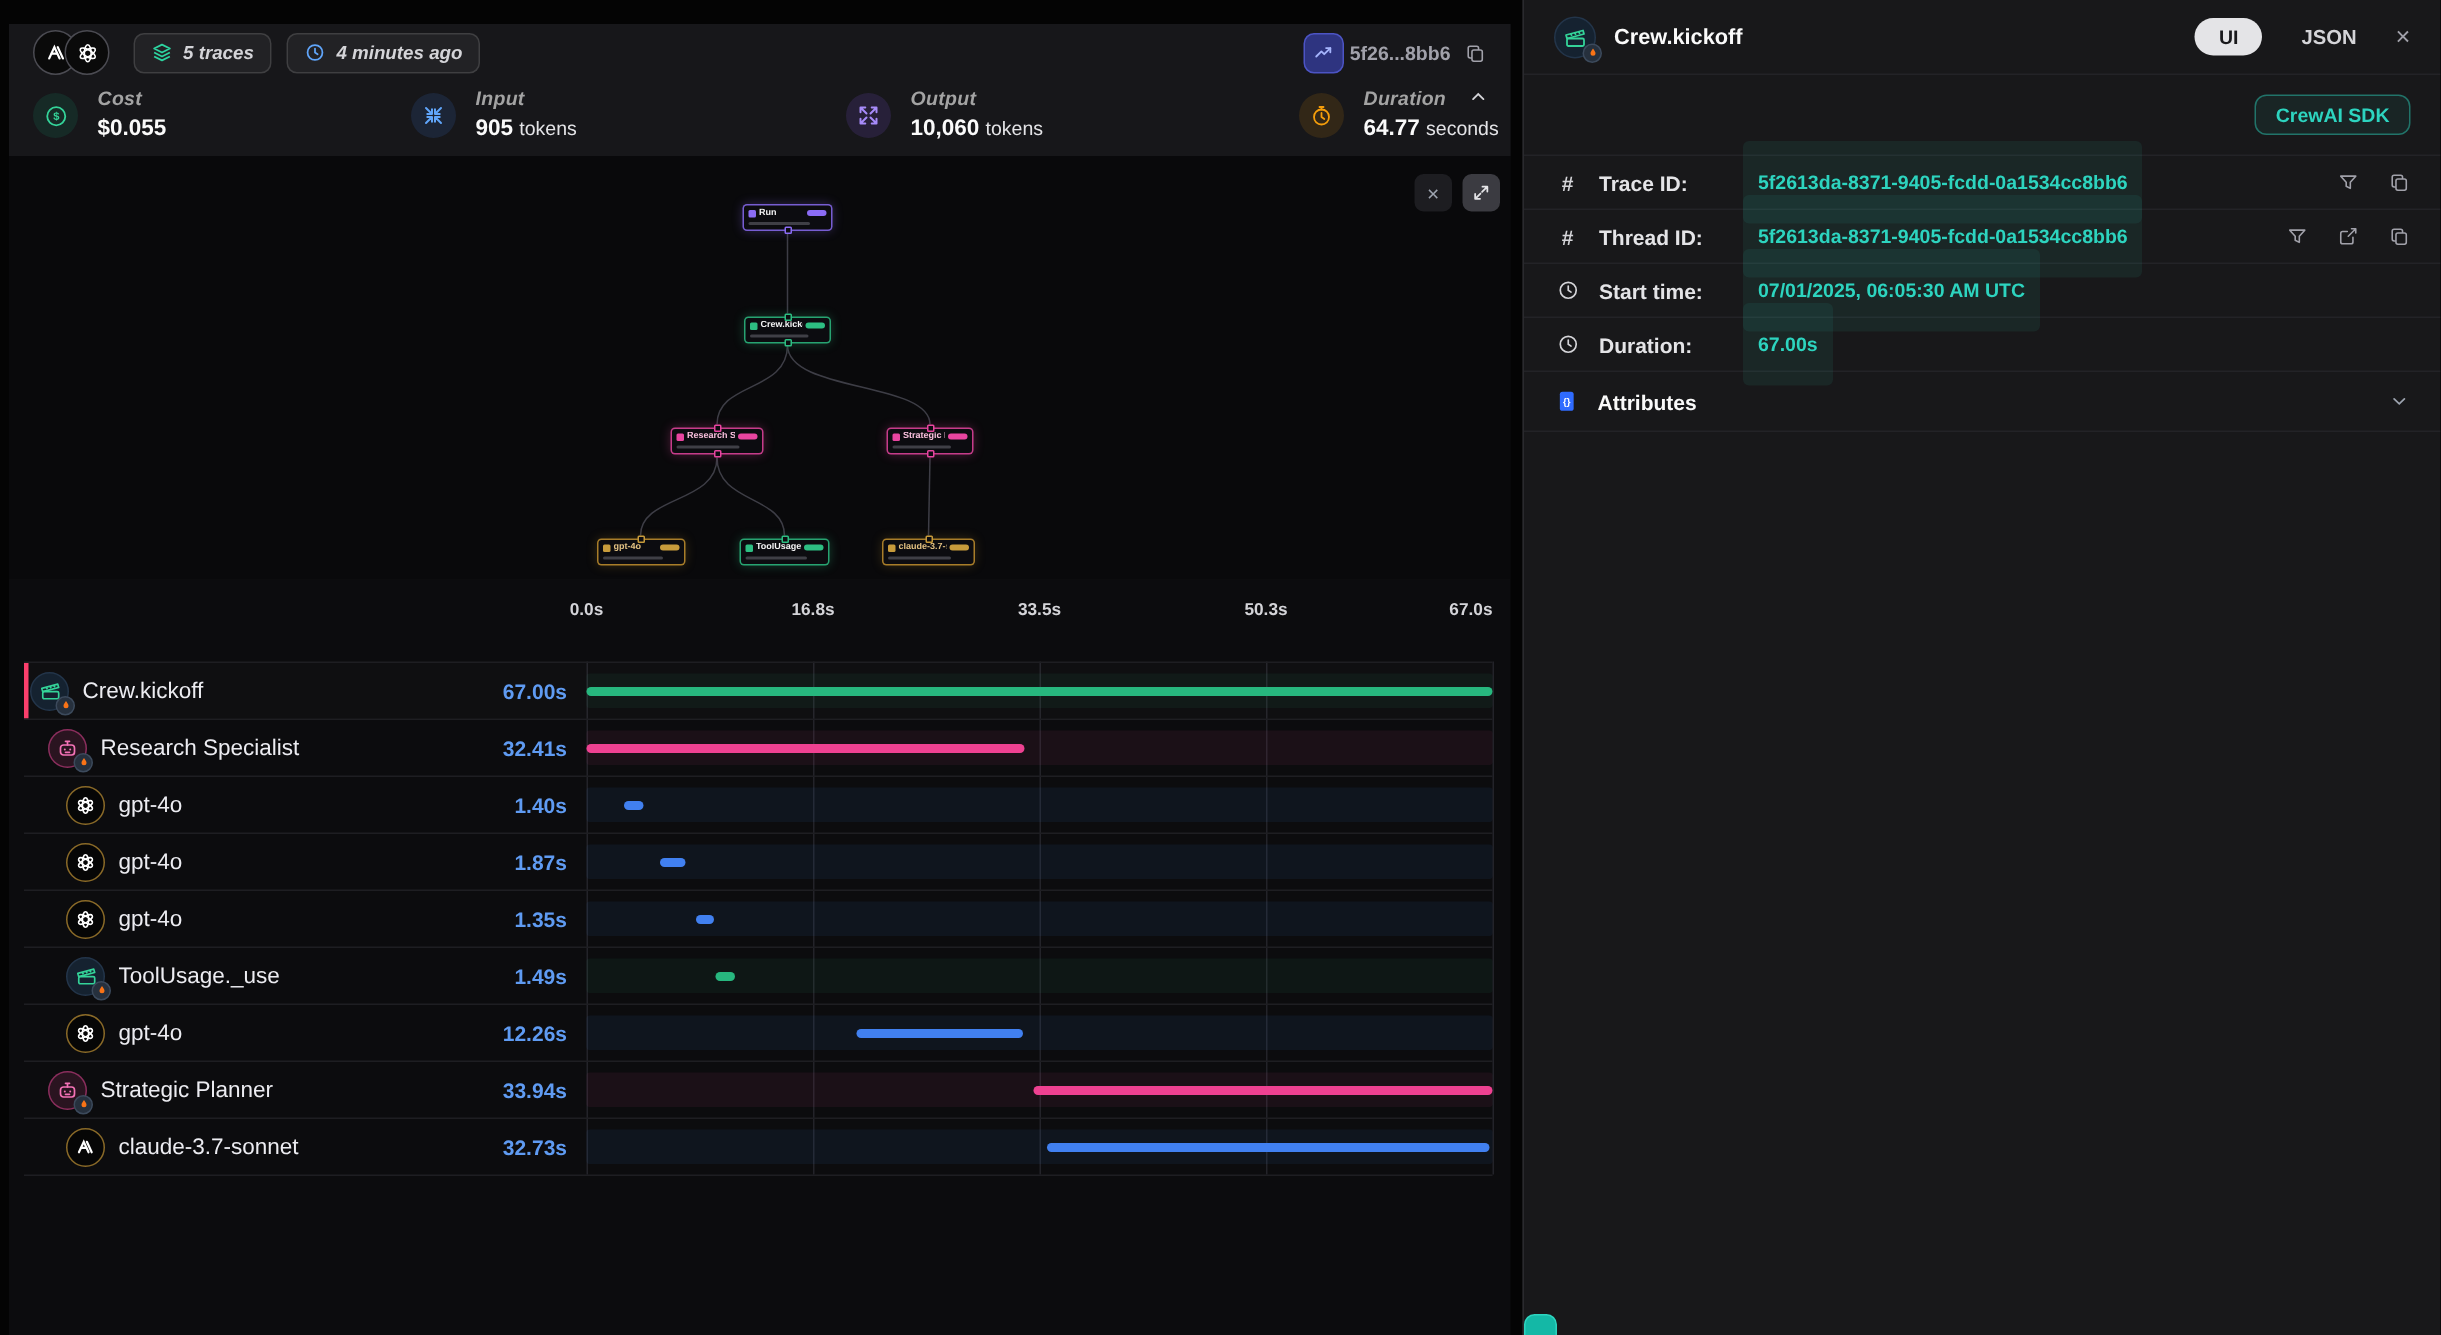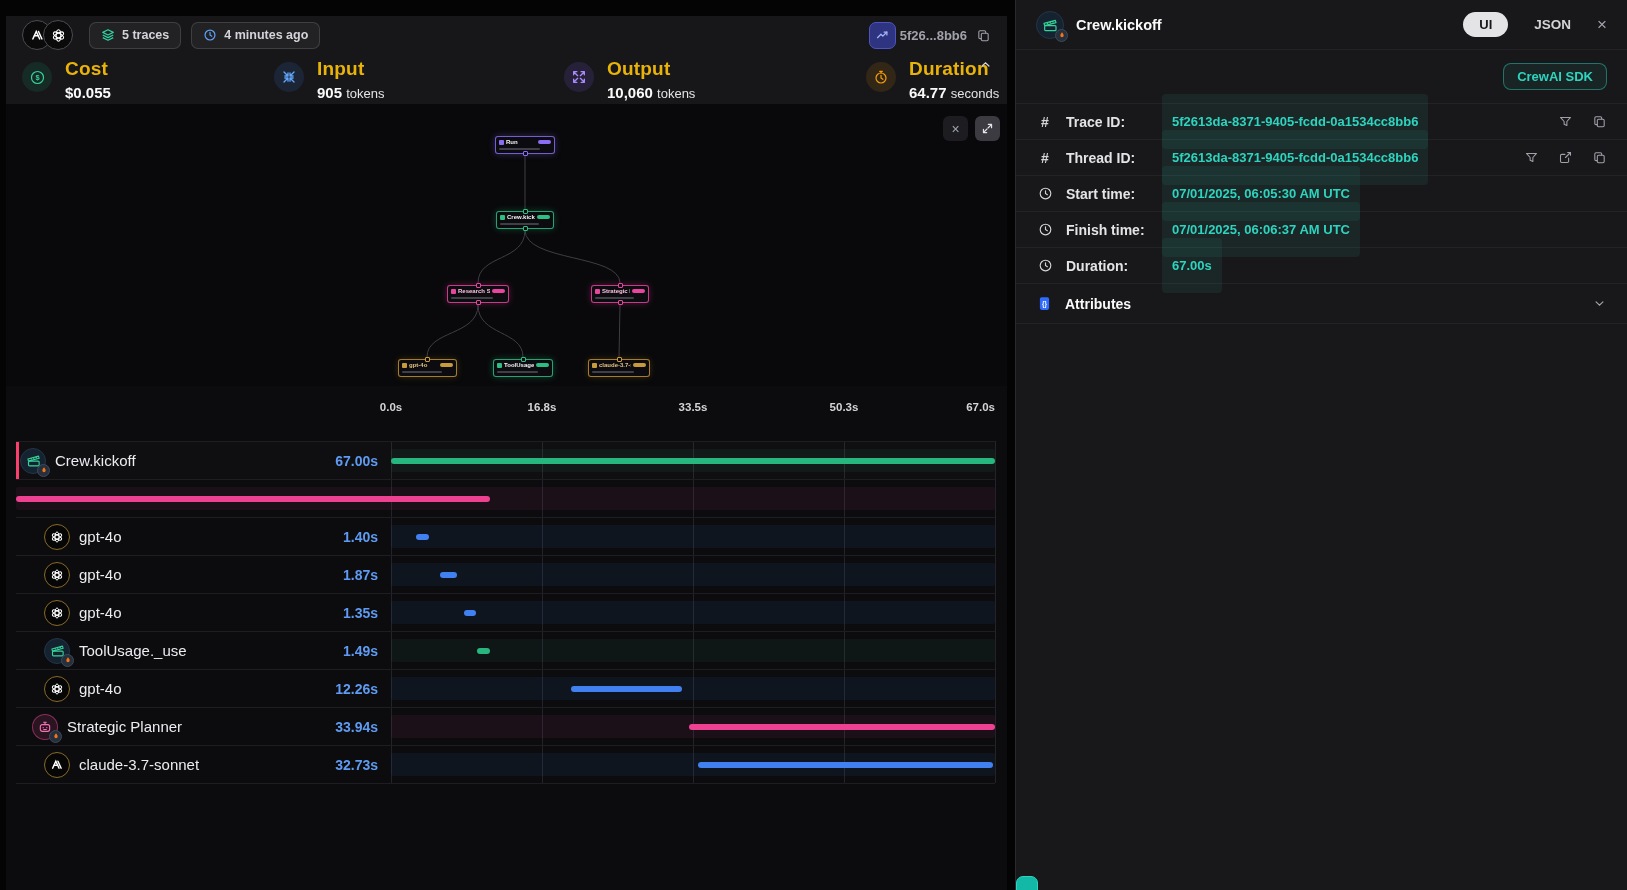--- a/index.html
+++ b/index.html
@@ -10,33 +10,33 @@
   
   .main-card{position:absolute;left:6px;top:16px;width:1001px;height:874px;background:#0c0c0e;}
   .header-band{position:absolute;left:0;top:0;right:0;height:88px;background:#17171a;}
   .header-row{position:absolute;left:16px;right:16px;top:4px;height:30px;display:flex;align-items:center;}
   .avatars{display:flex;margin-right:16px;}
   .avatar{width:30px;height:30px;border-radius:50%;background:#0a0a0a;border:1px solid #4b4b52;
     display:flex;align-items:center;justify-content:center;}
   .avatar+.avatar{margin-left:-9px;}
   .pill{display:flex;align-items:center;gap:7px;height:27px;padding:0 11px;border-radius:7px;
     background:rgba(255,255,255,.05);border:1px solid rgba(255,255,255,.13);color:#d4d4d8;
-    font-size:12.5px;font-weight:700;margin-right:10px;}
+    font-size:12.5px;font-weight:700;margin-right:10px;font-style:italic;}
   .spacer{flex:1;}
   .trend-btn{width:27px;height:27px;border-radius:7px;border:1px solid #4c54c4;background:#2e3480;
     display:flex;align-items:center;justify-content:center;cursor:pointer;padding:0;}
   .short-id{margin-left:4px;color:#a1a1aa;font-size:13px;font-weight:600;}
   .copy-ic{margin-left:9px;display:flex;color:#a1a1aa;}
   .collapse-btn{position:absolute;right:12px;top:38px;width:20px;height:20px;background:none;border:none;
     color:#d4d4d8;display:flex;align-items:center;justify-content:center;cursor:pointer;padding:0;}
   .stats-row{position:absolute;left:0;top:42px;right:0;height:44px;}
   .stat{position:absolute;top:0;display:flex;align-items:flex-start;}
   .stat-ic{width:30px;height:30px;border-radius:50%;display:flex;align-items:center;justify-content:center;
     margin-right:13px;margin-top:4px;}
-  .stat-label{display:block;font-size:19px;font-weight:700;color:#eab308;letter-spacing:.2px;}
+  .stat-label{display:block;font-size:13px;font-weight:700;color:#a3a3a3;letter-spacing:.2px;font-style:italic;}
   .stat-value{display:block;font-size:15px;font-weight:400;color:#fafafa;margin-top:4px;text-align:right;}
   .stat-value .unit{font-size:13px;color:#e4e4e7;}
 
   
   .graph-band{position:absolute;left:0;top:88px;right:0;height:282px;background:#09090b;}
   .edges{position:absolute;left:0;top:0;}
   .gnode{position:absolute;height:18px;border-radius:3px;background:#0c0c10;padding:2px 3px;}
   .g-purple{border:1px solid rgba(139,108,245,.85);box-shadow:0 0 7px rgba(139,108,245,.3);}
   .g-green{border:1px solid rgba(45,190,130,.85);box-shadow:0 0 7px rgba(45,190,130,.3);}
   .g-pink{border:1px solid rgba(232,69,160,.85);box-shadow:0 0 7px rgba(232,69,160,.3);}
@@ -359,20 +359,39 @@
             </span>
             <span class="wf-name">Crew.kickoff</span>
             <span class="wf-dur">67.00s</span>
           </div>
           <div class="wf-plot">
       <div class="band band-green"></div>
       <div class="bar bar-green" style="left:0.000%;width:100.000%"></div>
           </div>
         </div>
         <div class="wf-row">
+          <div class="wf-label">
+            <span class="wf-indent" style="width:16px"></span>
+            <span class="wf-ic agent">
+              <svg width="16" height="16" viewBox="0 0 24 24" fill="none" stroke="#f472b6" stroke-width="1.7" stroke-linecap="round">
+                <rect x="5" y="8.5" width="14" height="10" rx="3"></rect>
+                <path d="M12 8.5 V5.2 M10 4.8 h4"></path>
+                <circle cx="9.3" cy="13" r="1" fill="#f472b6" stroke="none"></circle>
+                <circle cx="14.7" cy="13" r="1" fill="#f472b6" stroke="none"></circle>
+                <path d="M10 15.8 h4"></path>
+              </svg>
+              <span class="sub-badge">
+                <svg width="8" height="8" viewBox="0 0 24 24">
+                  <path d="M12 4 C9 8.5 7 10.5 7 13.5 a5 5 0 0 0 10 0 C17 10.5 15 8.5 12 4 Z" fill="#f97316"></path>
+                </svg>
+              </span>
+            </span>
+            <span class="wf-name">Research Specialist</span>
+            <span class="wf-dur">32.41s</span>
+          </div>
           <div class="wf-plot">
       <div class="band band-pink"></div>
       <div class="bar bar-pink" style="left:0.000%;width:48.373%"></div>
           </div>
         </div>
         <div class="wf-row">
           <div class="wf-label">
             <span class="wf-indent" style="width:28px"></span>
             <span class="wf-ic ring-gold">
               <svg width="16" height="16" viewBox="0 0 24 24" fill="none" stroke="#fff" stroke-width="1.5">
@@ -588,31 +607,20 @@
           <span class="f-value">07/01/2025, 06:05:30 AM UTC</span>
           <span class="f-actions"></span>
         </div>
         <div class="f-row">
           <span class="f-icon">
             <svg width="15" height="15" viewBox="0 0 24 24" fill="none" stroke="currentColor" stroke-width="1.8" stroke-linecap="round">
               <circle cx="12" cy="12" r="8.5"></circle>
               <path d="M12 7.5 V12 L15 14"></path>
             </svg>
           </span>
-          <span class="f-label">Finish time:</span>
-          <span class="f-value">07/01/2025, 06:06:37 AM UTC</span>
-          <span class="f-actions"></span>
-        </div>
-        <div class="f-row">
-          <span class="f-icon">
-            <svg width="15" height="15" viewBox="0 0 24 24" fill="none" stroke="currentColor" stroke-width="1.8" stroke-linecap="round">
-              <circle cx="12" cy="12" r="8.5"></circle>
-              <path d="M12 7.5 V12 L15 14"></path>
-            </svg>
-          </span>
           <span class="f-label">Duration:</span>
           <span class="f-value">67.00s</span>
           <span class="f-actions"></span>
         </div>
       </div>
     <div class="attr-row">
       <span>
           <svg width="17" height="17" viewBox="0 0 24 24">
             <rect x="5.5" y="3" width="13" height="18" rx="2.5" fill="#2f6bff"></rect>
             <text x="12" y="15.5" font-size="9" fill="#fff" text-anchor="middle" font-weight="bold">{}</text>

